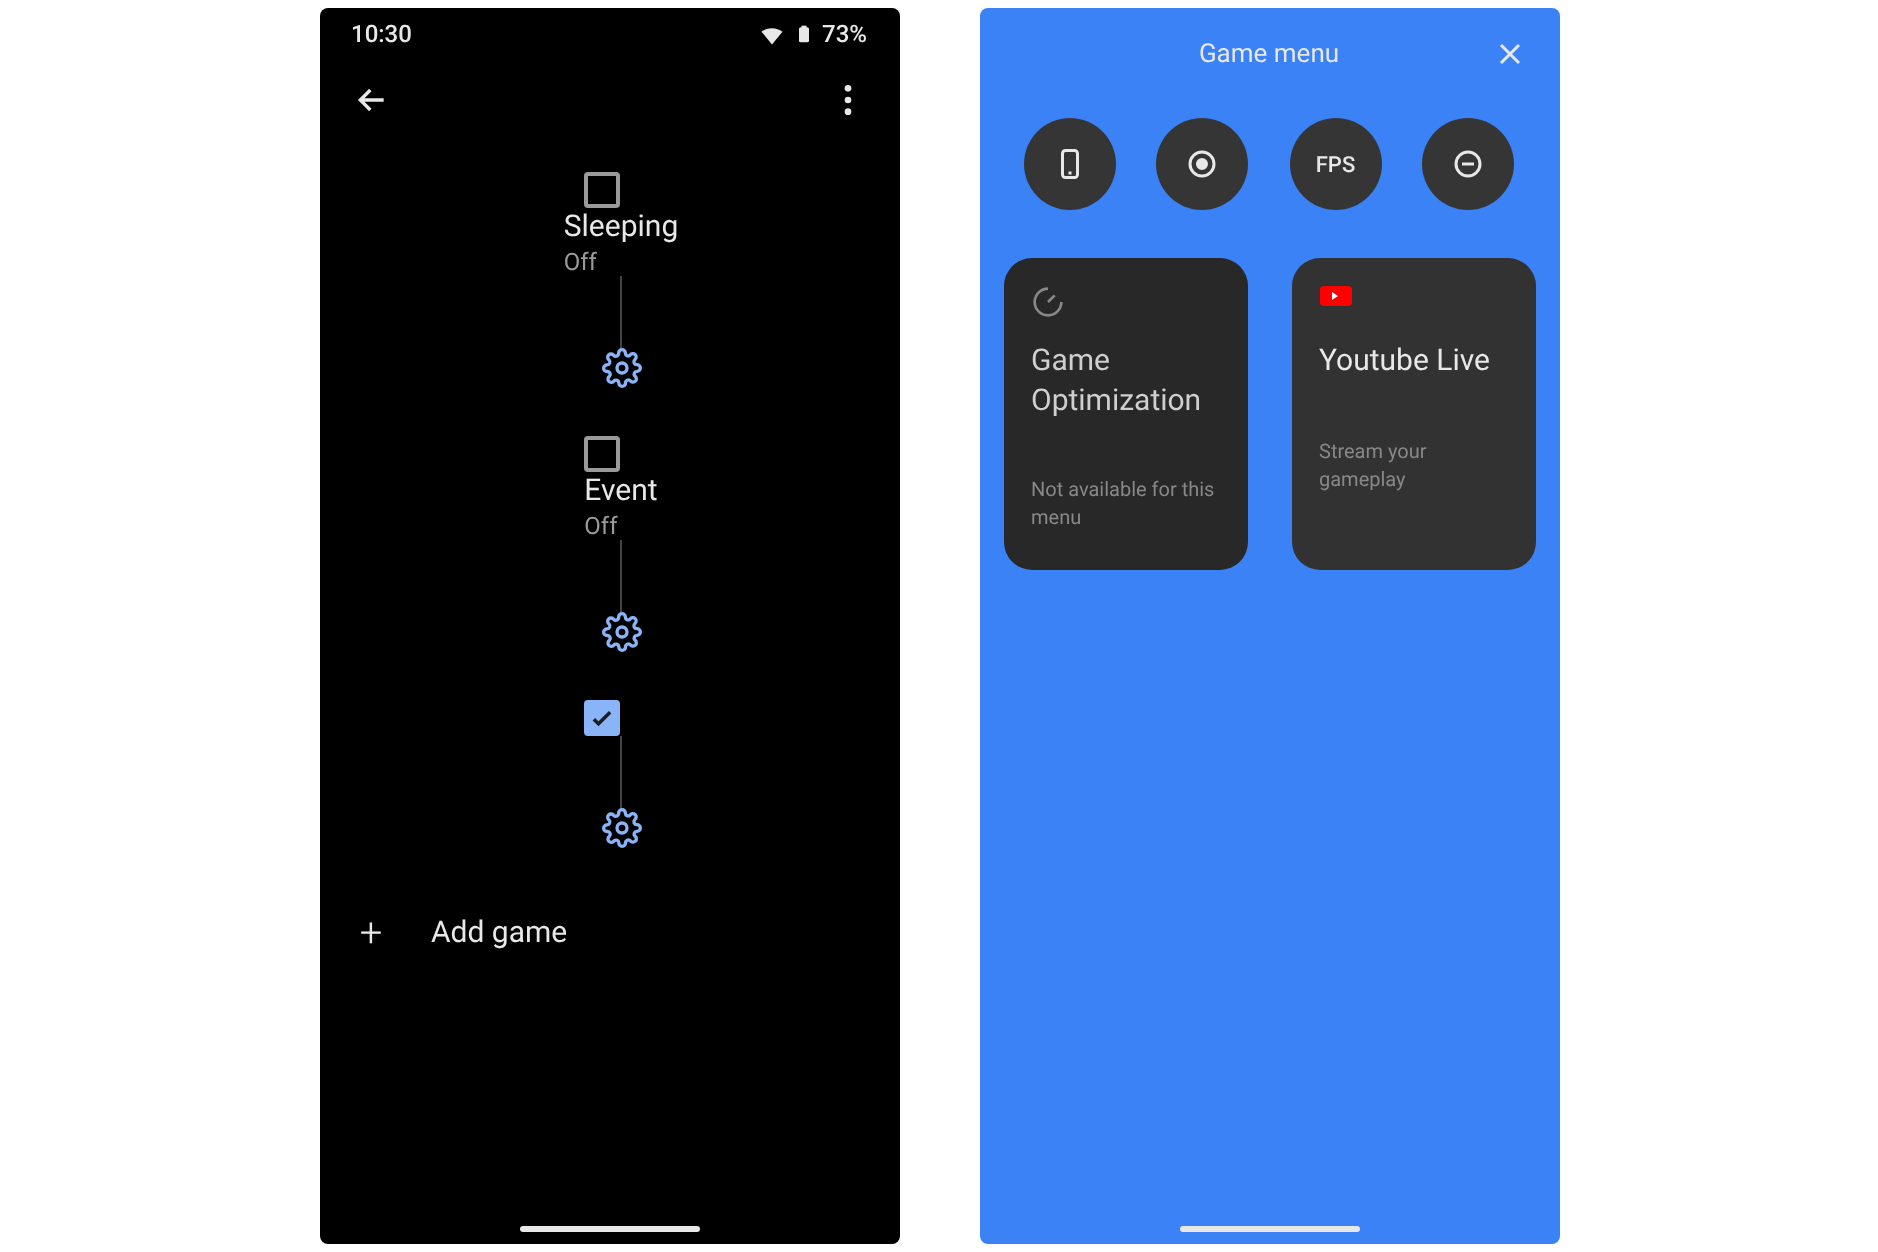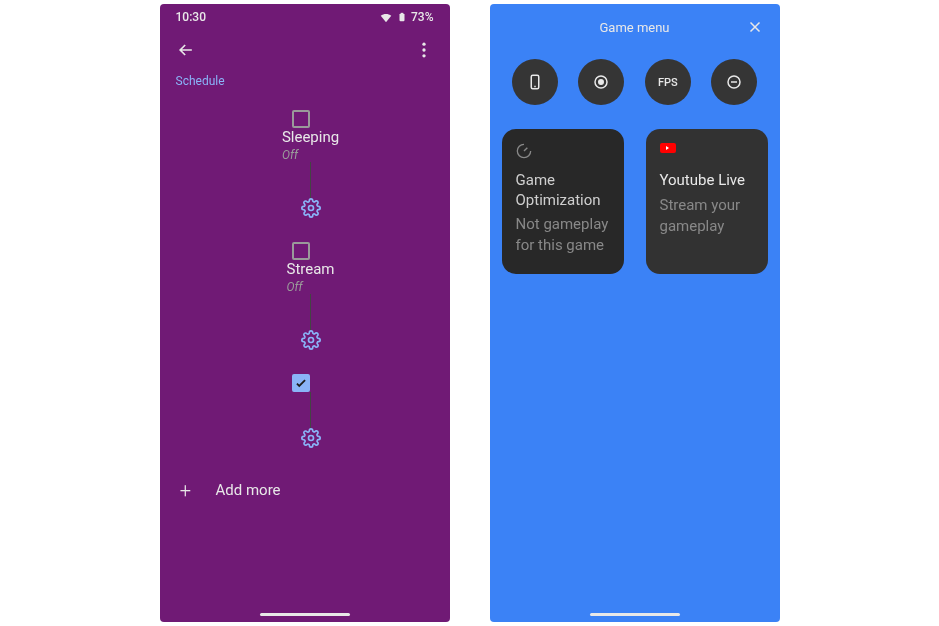--- a/index.html
+++ b/index.html
@@ -9,21 +9,21 @@
       background: #ffffff;
       font-family: -apple-system, BlinkMacSystemFont, 'Segoe UI', Roboto, sans-serif;
       display: flex;
       gap: 40px;
       padding: 4px 0;
       justify-content: center;
     }
     .phone {
       width: 290px;
       height: 618px;
-      background: #701a75;
+      background: #000000;
       border-radius: 4px;
       overflow: hidden;
       position: relative;
       color: #e8e8e8;
     }
     .phone.darker { background: #3b82f6; }
     
     .statusbar {
       display: flex;
       justify-content: space-between;
@@ -73,21 +73,21 @@
     .checkbox.checked {
       background: #8ab4f8;
       border-color: #8ab4f8;
       display: flex;
       align-items: center;
       justify-content: center;
     }
     .checkbox.checked svg { width: 14px; height: 14px; }
     .schedule-text { flex: 1; }
     .schedule-title { font-size: 15px; color: #e8e8e8; }
-    .schedule-sub { font-size: 12px; color: #9a9a9a; margin-top: 2px; font-style: italic; }
+    .schedule-sub { font-size: 12px; color: #9a9a9a; margin-top: 2px; }
     .row-divider {
       width: 1px;
       height: 36px;
       background: #444;
       margin: 0 4px;
     }
     .gear-btn {
       width: 44px;
       display: flex;
       align-items: center;
@@ -157,21 +157,21 @@
       background: #2a2a2a;
       border-radius: 14px;
       padding: 14px 14px 18px;
     }
     .phone.darker .card { background: #323232; }
     .card.dim { background: #242424; }
     .phone.darker .card.dim { background: #282828; }
     .card-icon { height: 18px; margin-bottom: 10px; }
     .card-title { font-size: 15px; color: #cfcfcf; line-height: 1.3; }
     .card-title.bright { color: #e8e8e8; }
-    .card-sub { font-size: 15px; color: #888; margin-top: 4px; line-height: 1.4; }
+    .card-sub { font-size: 10px; color: #888; margin-top: 29px; line-height: 1.4; }
     .yt-badge {
       width: 16px; height: 10px; background: #f00; border-radius: 2px;
       display: flex; align-items: center; justify-content: center;
     }
     .yt-badge::after {
       content: ""; width: 0; height: 0;
       border-left: 3px solid #fff;
       border-top: 2px solid transparent;
       border-bottom: 2px solid transparent;
     }
@@ -202,41 +202,40 @@
     </span>
     <span>
       <svg viewBox="0 0 24 24" fill="#e8e8e8">
           <circle cx="12" cy="5" r="2"></circle>
           <circle cx="12" cy="12" r="2"></circle>
           <circle cx="12" cy="19" r="2"></circle>
         </svg>
     </span>
   </div>
 
-  <div class="section-label">Schedule</div>
 
   <div class="schedule-row">
     <span class="checkbox"></span>
     <div class="schedule-text">
       <div class="schedule-title">Sleeping</div>
       <div class="schedule-sub">Off</div>
     </div>
     <div class="row-divider"></div>
     <span class="gear-btn">
       <svg viewBox="0 0 24 24" fill="none" stroke="#8ab4f8" stroke-width="2">
           <circle cx="12" cy="12" r="3"></circle>
           <path d="M19.4 15a1.7 1.7 0 0 0 .3 1.8l.1.1a2 2 0 1 1-2.8 2.8l-.1-.1a1.7 1.7 0 0 0-1.8-.3 1.7 1.7 0 0 0-1 1.5V21a2 2 0 1 1-4 0v-.1a1.7 1.7 0 0 0-1-1.5 1.7 1.7 0 0 0-1.8.3l-.1.1a2 2 0 1 1-2.8-2.8l.1-.1a1.7 1.7 0 0 0 .3-1.8 1.7 1.7 0 0 0-1.5-1H3a2 2 0 1 1 0-4h.1a1.7 1.7 0 0 0 1.5-1 1.7 1.7 0 0 0-.3-1.8l-.1-.1a2 2 0 1 1 2.8-2.8l.1.1a1.7 1.7 0 0 0 1.8.3H9a1.7 1.7 0 0 0 1-1.5V3a2 2 0 1 1 4 0v.1a1.7 1.7 0 0 0 1 1.5 1.7 1.7 0 0 0 1.8-.3l.1-.1a2 2 0 1 1 2.8 2.8l-.1.1a1.7 1.7 0 0 0-.3 1.8V9a1.7 1.7 0 0 0 1.5 1H21a2 2 0 1 1 0 4h-.1a1.7 1.7 0 0 0-1.5 1z"></path>
         </svg>
     </span>
   </div>
 
   <div class="schedule-row">
     <span class="checkbox"></span>
     <div class="schedule-text">
-      <div class="schedule-title">Stream</div>
+      <div class="schedule-title">Event</div>
       <div class="schedule-sub">Off</div>
     </div>
     <div class="row-divider"></div>
     <span class="gear-btn">
       <svg viewBox="0 0 24 24" fill="none" stroke="#8ab4f8" stroke-width="2">
           <circle cx="12" cy="12" r="3"></circle>
           <path d="M19.4 15a1.7 1.7 0 0 0 .3 1.8l.1.1a2 2 0 1 1-2.8 2.8l-.1-.1a1.7 1.7 0 0 0-1.8-.3 1.7 1.7 0 0 0-1 1.5V21a2 2 0 1 1-4 0v-.1a1.7 1.7 0 0 0-1-1.5 1.7 1.7 0 0 0-1.8.3l-.1.1a2 2 0 1 1-2.8-2.8l.1-.1a1.7 1.7 0 0 0 .3-1.8 1.7 1.7 0 0 0-1.5-1H3a2 2 0 1 1 0-4h.1a1.7 1.7 0 0 0 1.5-1 1.7 1.7 0 0 0-.3-1.8l-.1-.1a2 2 0 1 1 2.8-2.8l.1.1a1.7 1.7 0 0 0 1.8.3H9a1.7 1.7 0 0 0 1-1.5V3a2 2 0 1 1 4 0v.1a1.7 1.7 0 0 0 1 1.5 1.7 1.7 0 0 0 1.8-.3l.1-.1a2 2 0 1 1 2.8 2.8l-.1.1a1.7 1.7 0 0 0-.3 1.8V9a1.7 1.7 0 0 0 1.5 1H21a2 2 0 1 1 0 4h-.1a1.7 1.7 0 0 0-1.5 1z"></path>
         </svg>
     </span>
   </div>
@@ -251,21 +250,21 @@
     <span class="gear-btn">
       <svg viewBox="0 0 24 24" fill="none" stroke="#8ab4f8" stroke-width="2">
           <circle cx="12" cy="12" r="3"></circle>
           <path d="M19.4 15a1.7 1.7 0 0 0 .3 1.8l.1.1a2 2 0 1 1-2.8 2.8l-.1-.1a1.7 1.7 0 0 0-1.8-.3 1.7 1.7 0 0 0-1 1.5V21a2 2 0 1 1-4 0v-.1a1.7 1.7 0 0 0-1-1.5 1.7 1.7 0 0 0-1.8.3l-.1.1a2 2 0 1 1-2.8-2.8l.1-.1a1.7 1.7 0 0 0 .3-1.8 1.7 1.7 0 0 0-1.5-1H3a2 2 0 1 1 0-4h.1a1.7 1.7 0 0 0 1.5-1 1.7 1.7 0 0 0-.3-1.8l-.1-.1a2 2 0 1 1 2.8-2.8l.1.1a1.7 1.7 0 0 0 1.8.3H9a1.7 1.7 0 0 0 1-1.5V3a2 2 0 1 1 4 0v.1a1.7 1.7 0 0 0 1 1.5 1.7 1.7 0 0 0 1.8-.3l.1-.1a2 2 0 1 1 2.8 2.8l-.1.1a1.7 1.7 0 0 0-.3 1.8V9a1.7 1.7 0 0 0 1.5 1H21a2 2 0 1 1 0 4h-.1a1.7 1.7 0 0 0-1.5 1z"></path>
         </svg>
     </span>
   </div>
 
   <div class="add-row">
     <span class="plus">+</span>
-    <span class="label">Add more</span>
+    <span class="label">Add game</span>
   </div>
 
   <div class="home-indicator"></div>
 </div>
 
 <div class="phone darker">
   <div class="gm-header">
     <span class="gm-title">Game menu</span>
     <span class="gm-close">
       <svg viewBox="0 0 24 24" fill="none" stroke="#e8e8e8" stroke-width="2">
@@ -300,21 +299,21 @@
 
   <div class="card-row">
     <div class="card dim">
       <div class="card-icon">
         <svg width="16" height="16" viewBox="0 0 24 24" fill="none" stroke="#888" stroke-width="2">
             <path d="M12 2a10 10 0 1 0 10 10"></path>
             <path d="M12 12l5-5"></path>
           </svg>
       </div>
       <div class="card-title">Game Optimization</div>
-      <div class="card-sub">Not gameplay for this game</div>
+      <div class="card-sub">Not available for this menu</div>
     </div>
     <div class="card">
       <div class="card-icon">
         <div class="yt-badge"></div>
       </div>
       <div class="card-title bright">Youtube Live</div>
       <div class="card-sub">Stream your gameplay</div>
     </div>
   </div>
 

